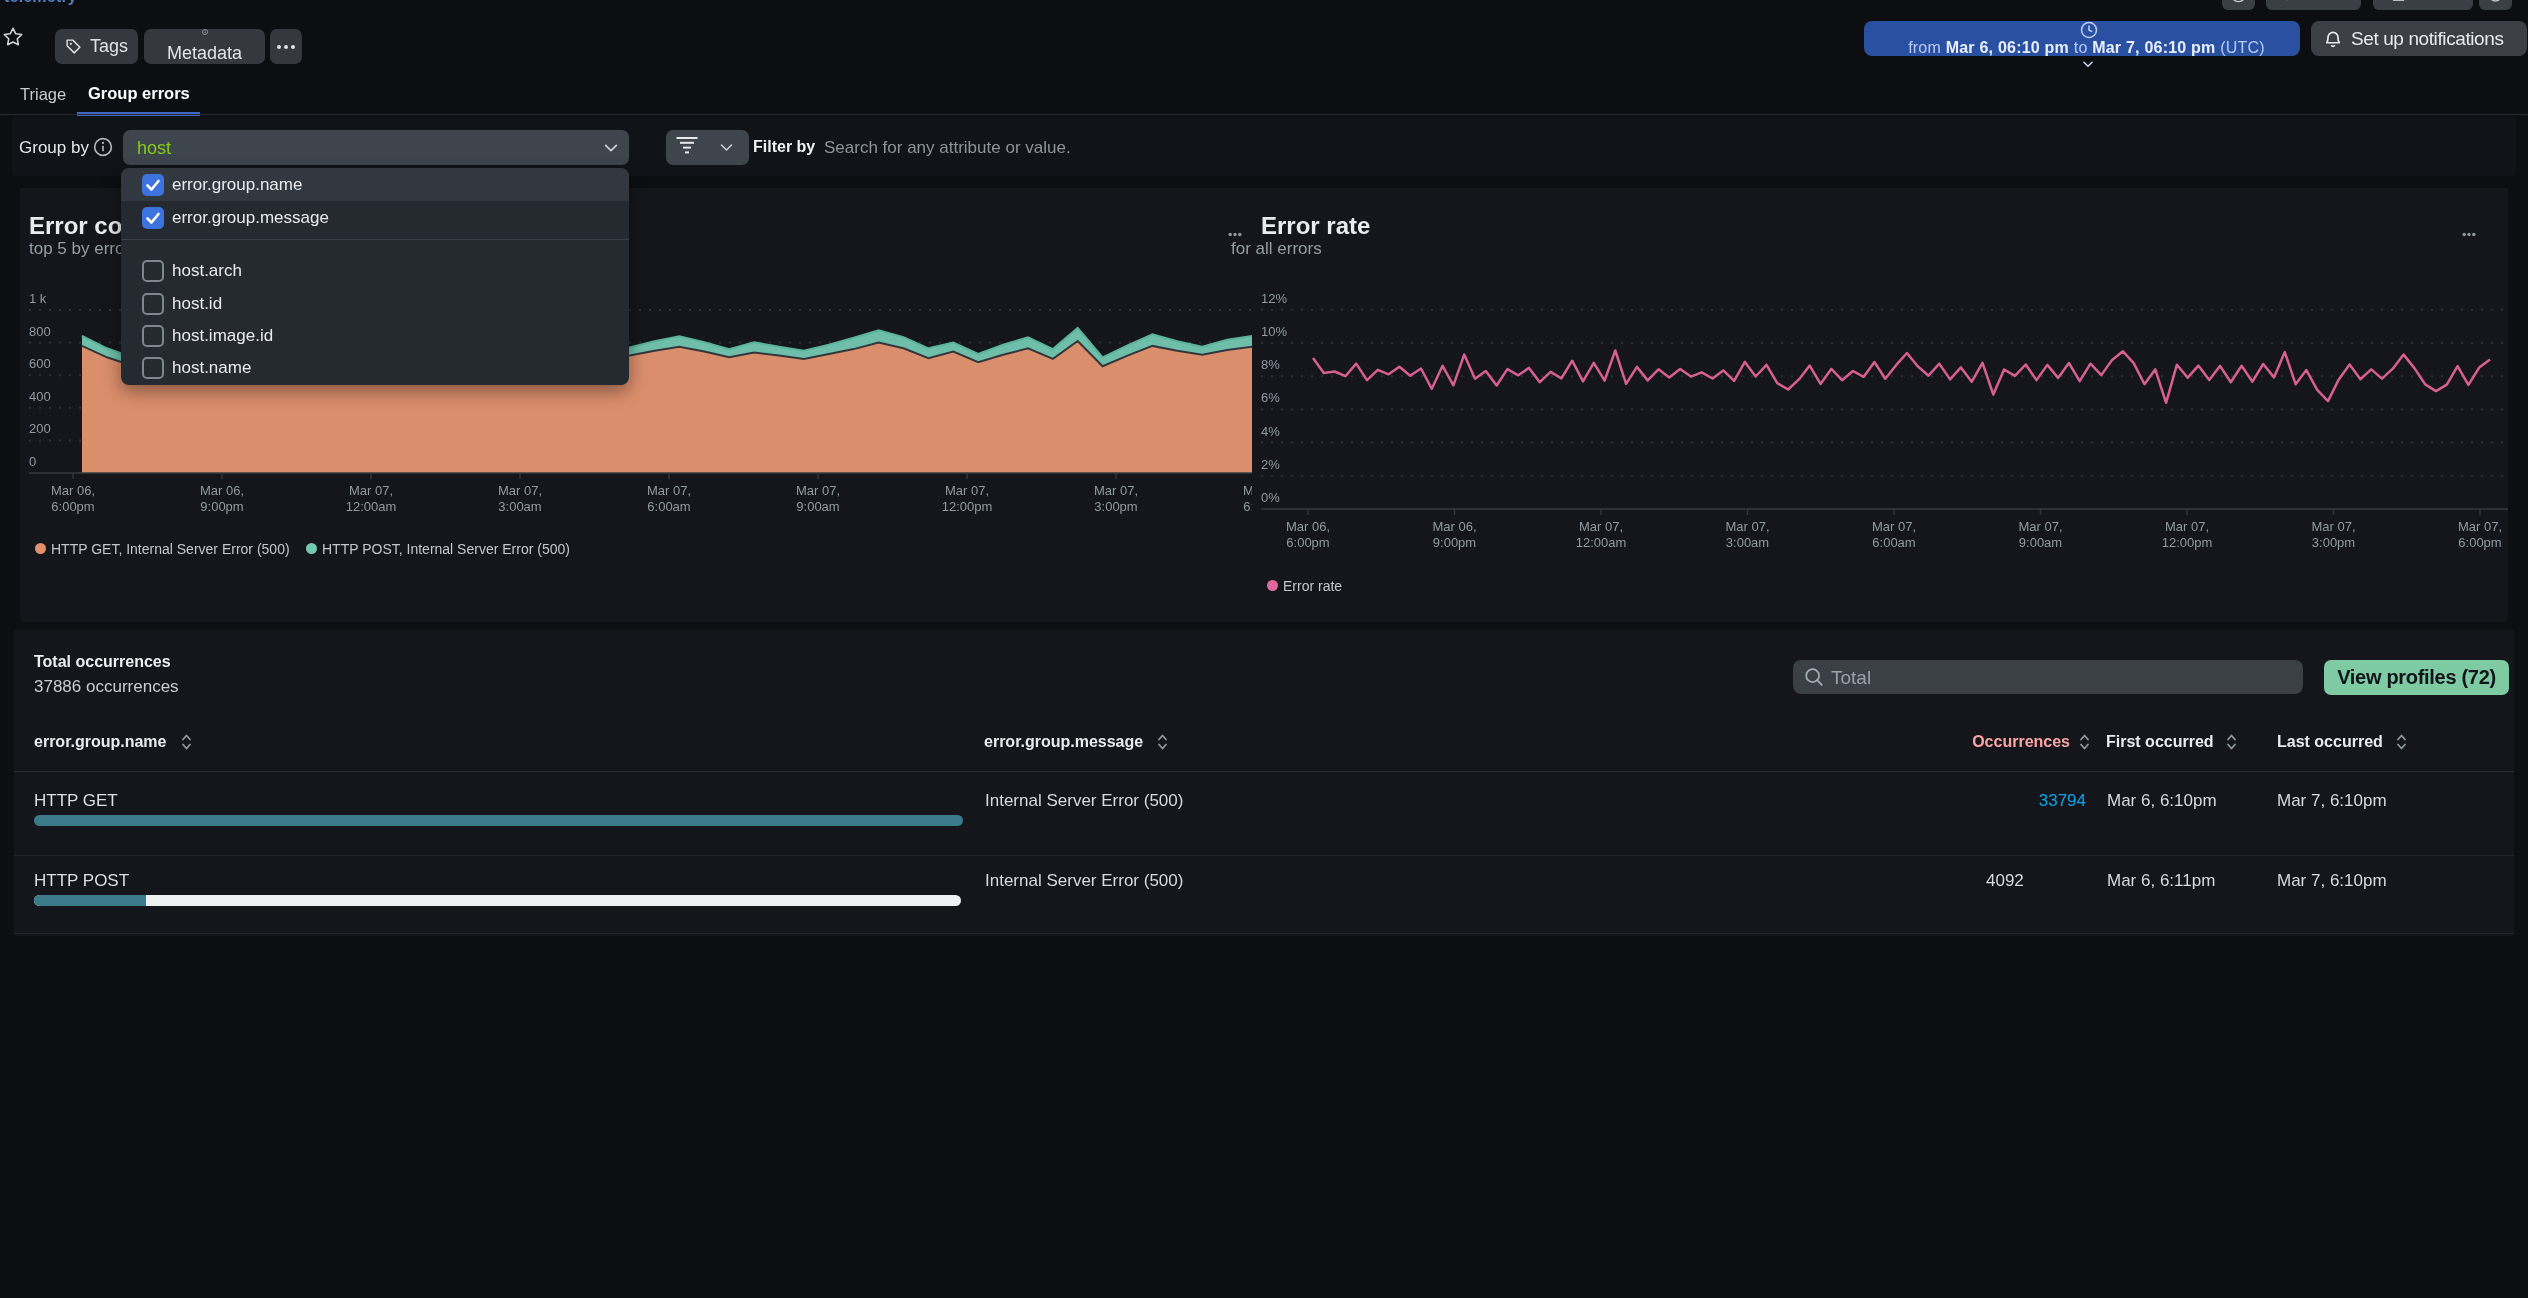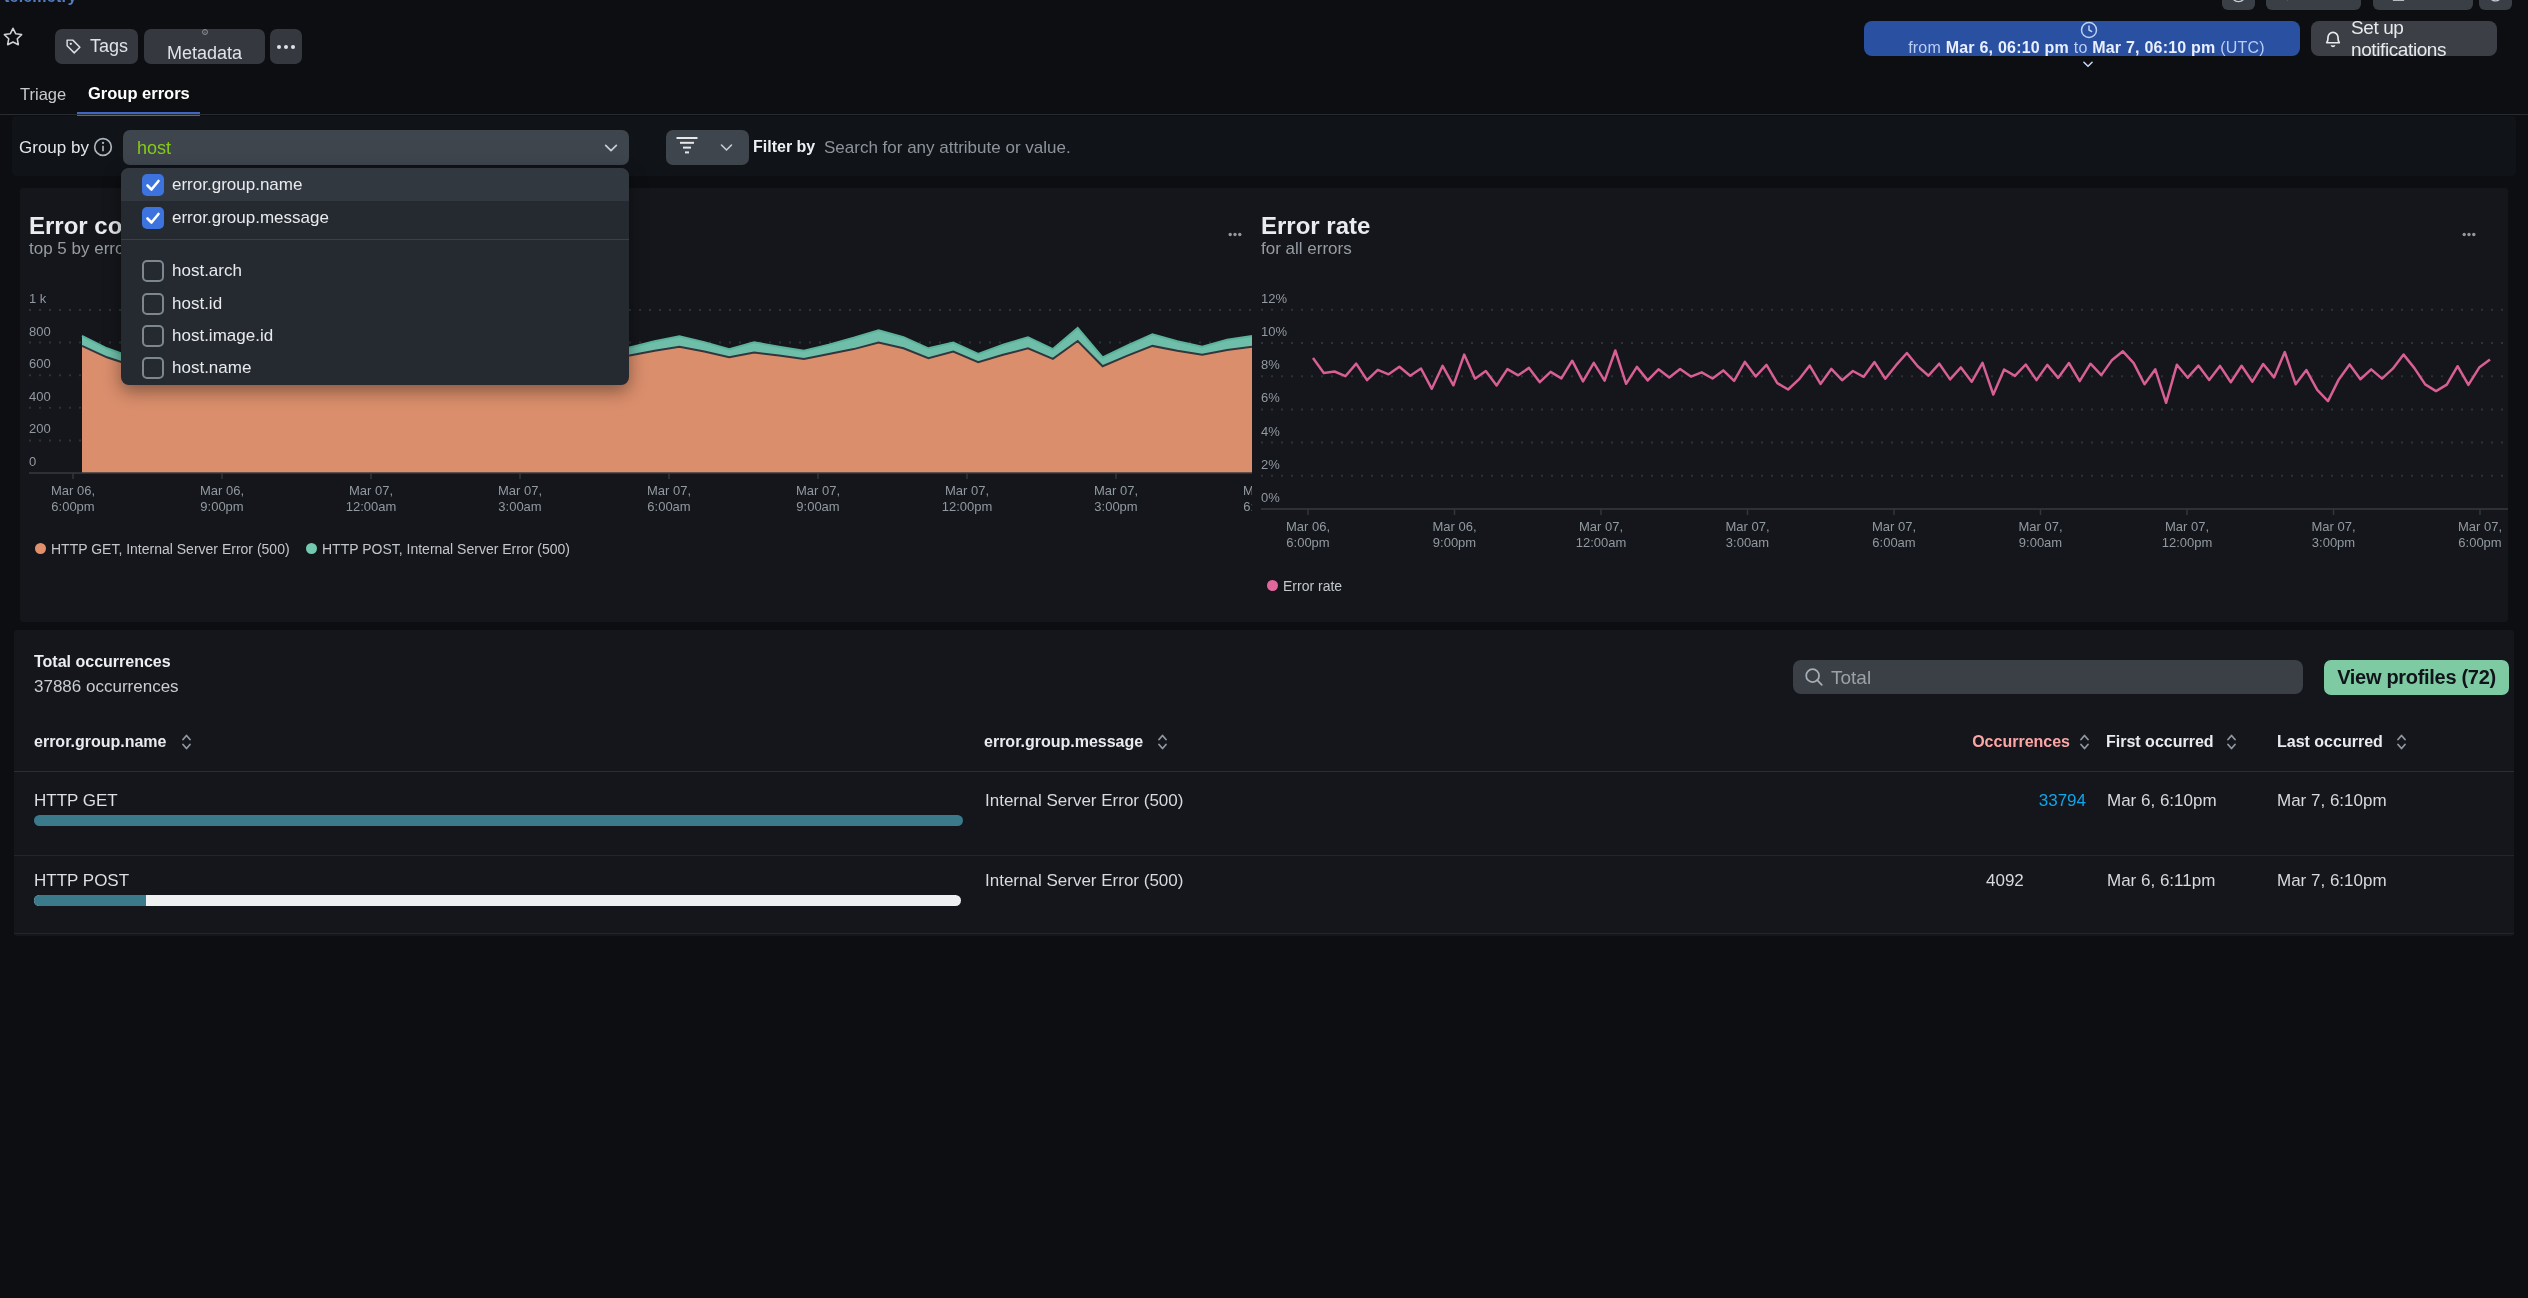--- a/index.html
+++ b/index.html
@@ -70,21 +70,21 @@
   <svg width="18" height="18" viewBox="0 0 24 24" style="margin-left:13px;flex:none;">
         <circle cx="12" cy="12" r="10" fill="none" stroke="#bdd0f7" stroke-width="2"></circle>
         <path d="M12 6.5V12l3.5 2" fill="none" stroke="#bdd0f7" stroke-width="2" stroke-linecap="round"></path>
       </svg>
   <span style="margin-left:9px;font-size:16px;letter-spacing:.22px;color:#b9cdf5;white-space:pre;">from <b style="color:#e9effd;">Mar 6, 06:10 pm</b> to <b style="color:#e9effd;">Mar 7, 06:10 pm</b> (UTC)</span>
   <svg width="14" height="14" viewBox="0 0 24 24" style="margin-left:12px;flex:none;">
         <path d="M5 9l7 7 7-7" fill="none" stroke="#c8d7f8" stroke-width="2.6" stroke-linecap="round" stroke-linejoin="round"></path>
       </svg>
 </div>
 
-<div class="abs" style="left:2311px;top:21px;width:186px;height:35px;border-radius:8px;background:#3c4046;display:flex;align-items:center;">
+<div class="abs" style="left:2311px;top:21px;width:216px;height:35px;border-radius:8px;background:#3c4046;display:flex;align-items:center;">
   <svg width="20" height="20" viewBox="0 0 24 24" style="margin-left:12px;flex:none;">
         <path d="M6 10a6 6 0 0 1 12 0c0 5 1.6 6.5 1.6 6.5H4.4S6 15 6 10z" fill="none" stroke="#e8eaed" stroke-width="2" stroke-linejoin="round"></path>
         <path d="M10 19.5a2.2 2.2 0 0 0 4 0" fill="none" stroke="#e8eaed" stroke-width="2"></path>
       </svg>
   <span style="margin-left:8px;font-size:19px;color:#e8eaed;letter-spacing:-.4px;">Set up notifications</span>
 </div>
 
 <div class="abs" style="left:20px;top:85px;font-size:16.5px;color:#c6cad0;">Triage</div>
 <div class="abs" style="left:88px;top:84px;font-size:16.5px;font-weight:700;color:#ffffff;">Group errors</div>
 <div class="abs" style="left:77px;top:112px;width:123px;height:4px;background:#4066c4;"></div>
@@ -117,21 +117,21 @@
 
 <div class="abs" style="left:20px;top:188px;width:2488px;height:434px;background:#14161b;border-radius:3px;"></div>
 <div class="abs" style="left:29px;top:212px;font-size:24px;font-weight:700;color:#e9ebee;">Error count</div>
 <div class="abs" style="left:29px;top:239px;font-size:17px;color:#969ca4;">top 5 by error group name</div>
 <svg class="abs" style="left:1228px;top:232px;width:14px;height:5px;" viewBox="0 0 14 5">
       <circle cx="2.2" cy="2.5" r="1.7" fill="#9198a0"></circle>
       <circle cx="7" cy="2.5" r="1.7" fill="#9198a0"></circle>
       <circle cx="11.8" cy="2.5" r="1.7" fill="#9198a0"></circle>
     </svg>
 <div class="abs" style="left:1261px;top:212px;font-size:24px;font-weight:700;color:#e9ebee;">Error rate</div>
-<div class="abs" style="left:1261px;top:239px;font-size:17px;color:#969ca4;">for all errors</div>
+<div class="abs" style="left:1231px;top:239px;font-size:17px;color:#969ca4;">for all errors</div>
 <svg class="abs" style="left:2462px;top:232px;width:14px;height:5px;" viewBox="0 0 14 5">
       <circle cx="2.2" cy="2.5" r="1.7" fill="#9198a0"></circle>
       <circle cx="7" cy="2.5" r="1.7" fill="#9198a0"></circle>
       <circle cx="11.8" cy="2.5" r="1.7" fill="#9198a0"></circle>
     </svg>
 
 <svg class="abs" style="left:20px;top:188px;width:1232px;height:434px;" viewBox="0 0 1232 434">
 <line x1="9" y1="122.0" x2="1232" y2="122.0" stroke="#2d3138" stroke-width="2" stroke-dasharray="2 8"></line>
 <line x1="9" y1="154.6" x2="1232" y2="154.6" stroke="#2d3138" stroke-width="2" stroke-dasharray="2 8"></line>
 <line x1="9" y1="187.2" x2="1232" y2="187.2" stroke="#2d3138" stroke-width="2" stroke-dasharray="2 8"></line>

